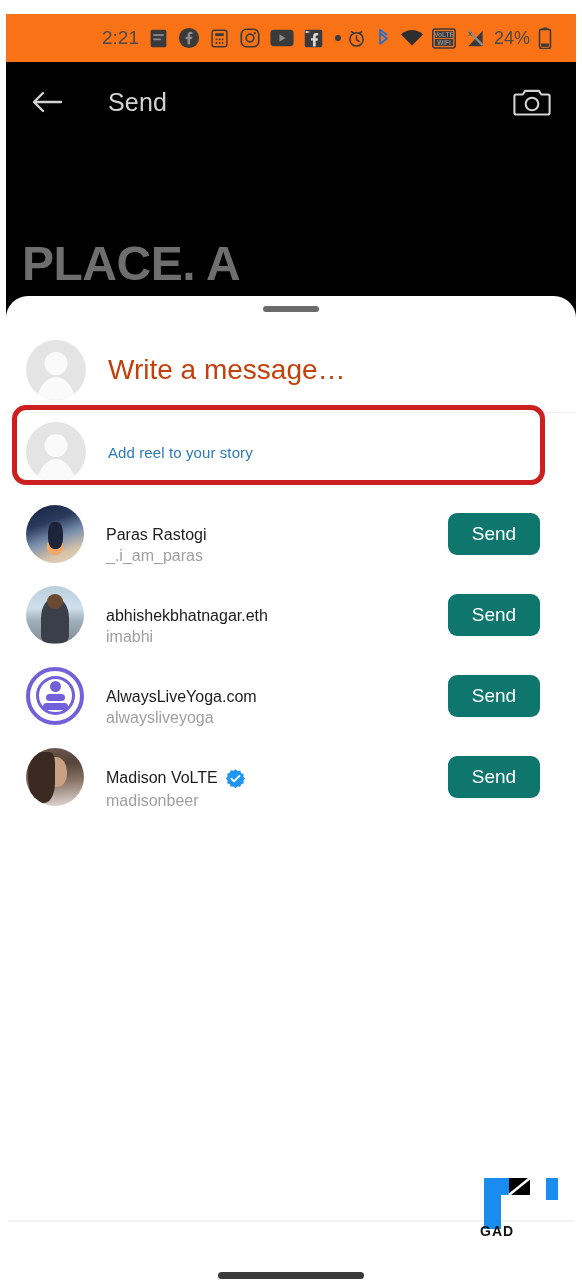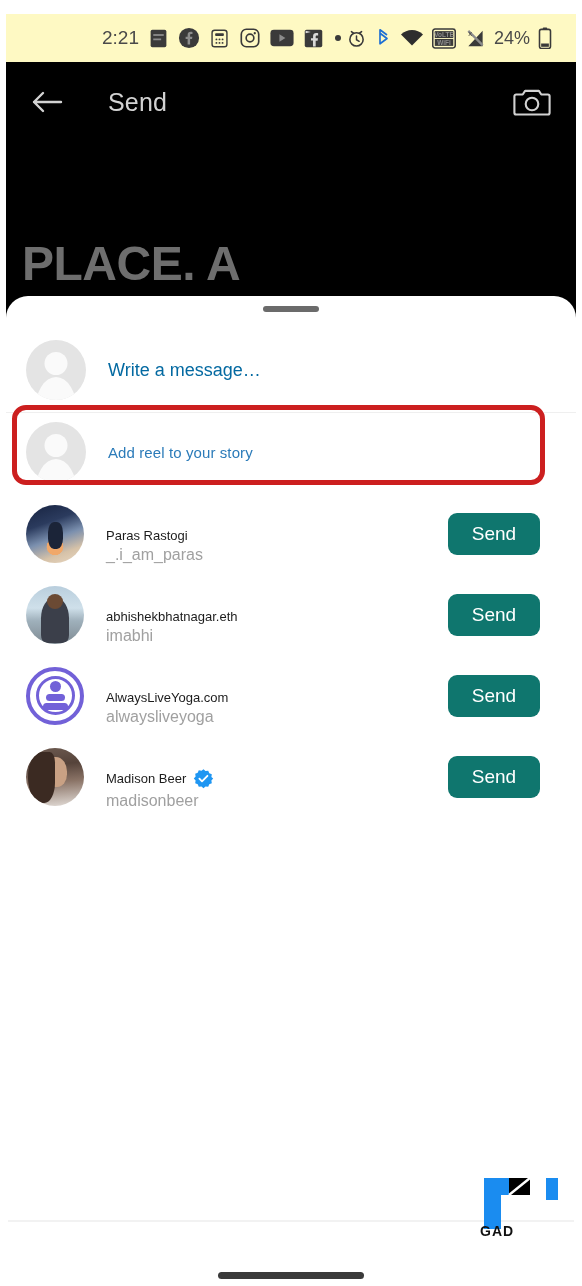--- a/index.html
+++ b/index.html
@@ -30,21 +30,21 @@
   }
   .frame-right {
     position: absolute; right: 0; top: 0;
     width: 6px; height: 1286px; background: #ffffff; z-index: 40;
   }
 
   
   .statusbar {
     position: absolute; left: 6px; top: 14px;
     width: 570px; height: 48px;
-    background: #fef9c3;
+    background: #f97316;
     display: flex; align-items: center;
     color: #3a3a3a;
   }
   .sb-left {
     display: flex; align-items: center; gap: 9px;
     margin-left: 96px;
   }
   .sb-time {
     font-size: 19px; color: #4a4a4a; letter-spacing: 0px;
     font-family: "Liberation Sans", sans-serif;
@@ -121,21 +121,21 @@
   }
   .avatar-default::after {
     content: ""; position: absolute;
     left: 50%; top: 62%;
     transform: translateX(-50%);
     width: 42px; height: 34px;
     border-radius: 50% 50% 0 0 / 100% 100% 0 0;
     background: #fafafa;
   }
   .msg-placeholder {
-    margin-left: 22px; font-size: 18px; color: #0369a1;
+    margin-left: 22px; font-size: 28px; color: #c2410c;
   }
   .sheet-div {
     height: 1px; background: #efefef; width: 100%;
   }
 
   
   .search-row {
     display: flex; align-items: center;
     height: 84px; padding: 0 20px;
     position: relative;
@@ -180,21 +180,21 @@
     display: flex; align-items: center;
     height: 81px; padding: 0 20px;
   }
   .c-avatar {
     width: 58px; height: 58px; border-radius: 50%;
     flex: 0 0 auto; overflow: hidden; position: relative;
     background: #cfcfcf;
   }
   .c-meta { margin-left: 22px; display: flex; flex-direction: column; gap: 3px; }
   .c-name {
-    font-size: 13px; color: #1c1c1c;
+    font-size: 16px; color: #1c1c1c;
     display: flex; align-items: center; gap: 7px; margin-top: 24px;
   }
   .c-user { font-size: 16px; color: #a0a0a0; }
   .send-btn {
     margin-left: auto; margin-right: 16px;
     width: 92px; height: 42px; border-radius: 9px;
     background: #0f766e; border: none;
     color: #ffffff; font-size: 19px;
     font-family: "Liberation Sans", sans-serif;
     display: flex; align-items: center; justify-content: center;
@@ -445,21 +445,21 @@
         <span class="c-name">AlwaysLiveYoga.com</span>
         <span class="c-user">alwaysliveyoga</span>
       </div>
       <button class="send-btn">Send</button>
     </div>
 
     <div class="contact-row">
       <div class="c-avatar pic-madi"></div>
       <div class="c-meta">
         <span class="c-name">
-          <span>Madison Beer</span>
+          <span>Madison VoLTE</span>
           <span class="verified">
             <svg width="21" height="21" viewBox="0 0 24 24">
               <path d="M12 1.4l2.3 2.1 3.1-.5 1.2 2.9 2.9 1.2-.5 3.1L23.1 12l-2.1 2.3.5 3.1-2.9 1.2-1.2 2.9-3.1-.5L12 23.1l-2.3-2.1-3.1.5-1.2-2.9-2.9-1.2.5-3.1L.9 12l2.1-2.3-.5-3.1 2.9-1.2 1.2-2.9 3.1.5z" fill="#1f96f2"></path>
               <path d="M7.3 12.2l3 3 6.2-6.3" stroke="#ffffff" stroke-width="2.1" fill="none" stroke-linecap="round" stroke-linejoin="round"></path>
             </svg>
           </span>
         </span>
         <span class="c-user">madisonbeer</span>
       </div>
       <button class="send-btn">Send</button>

